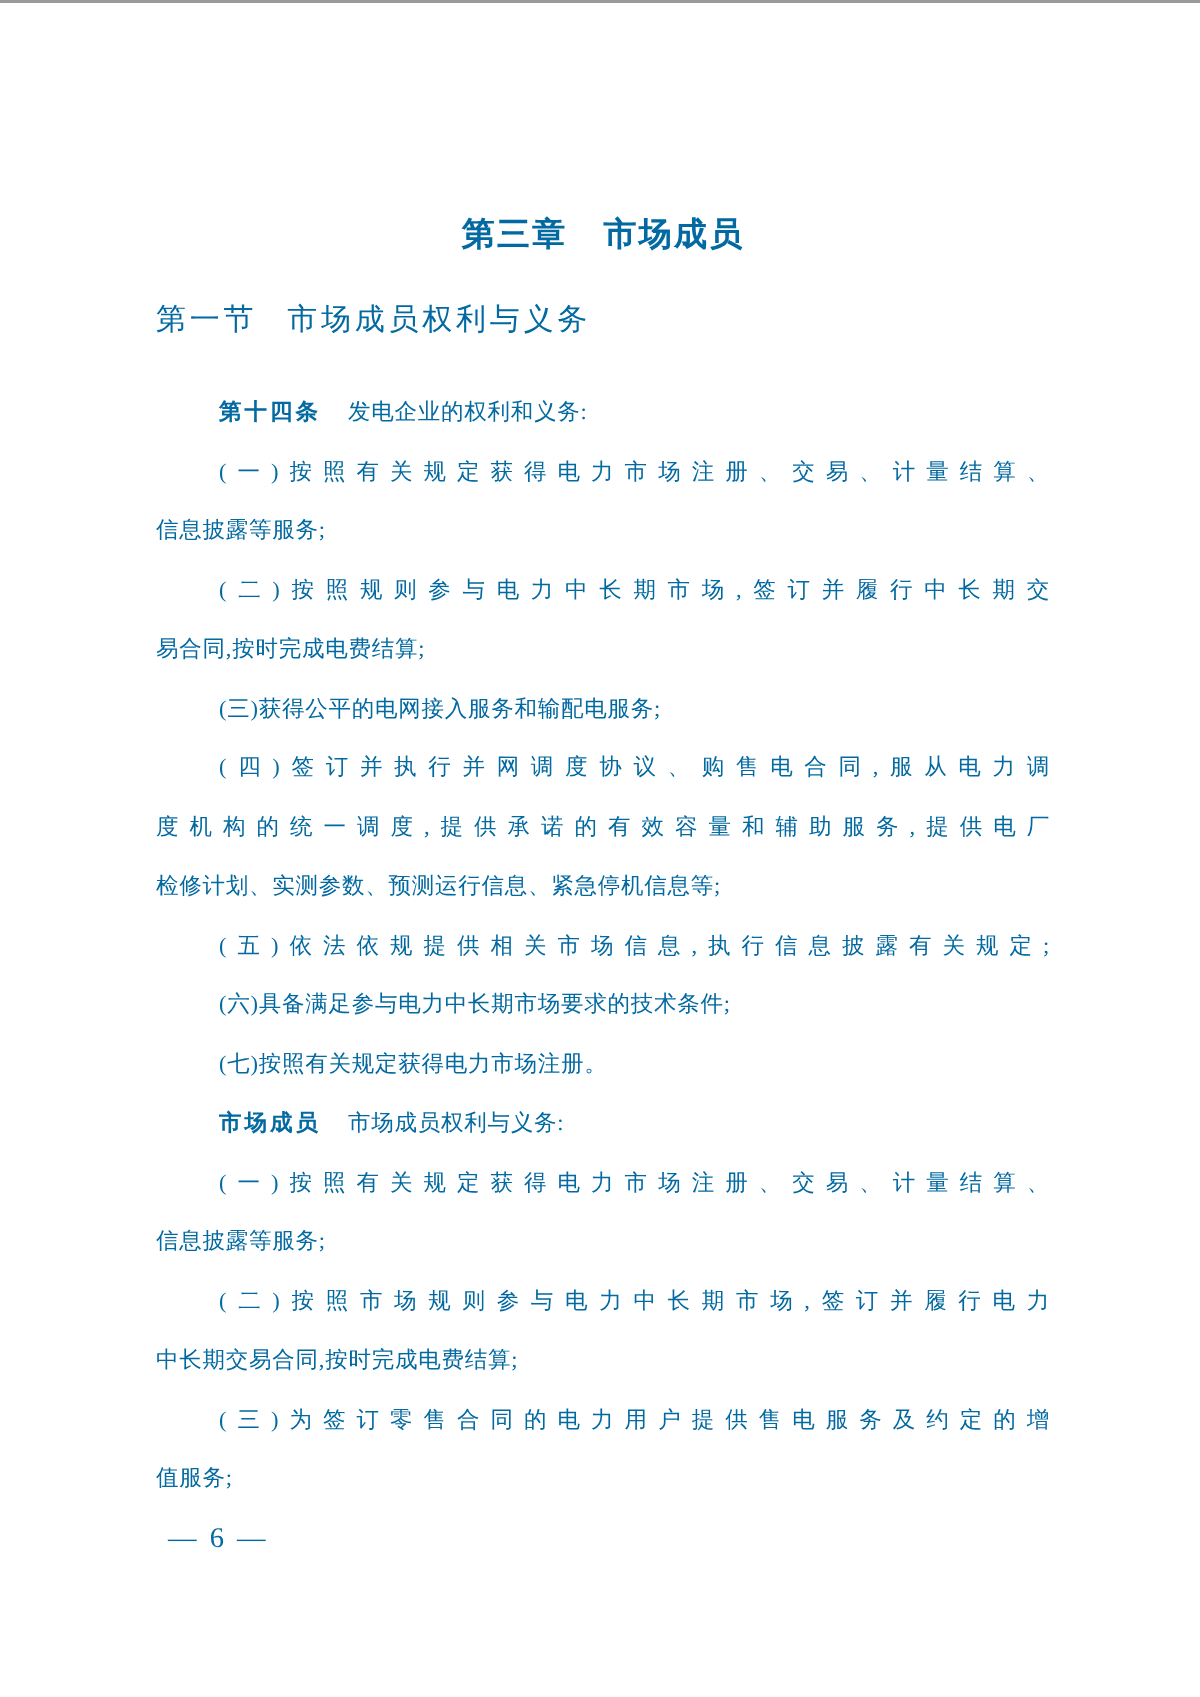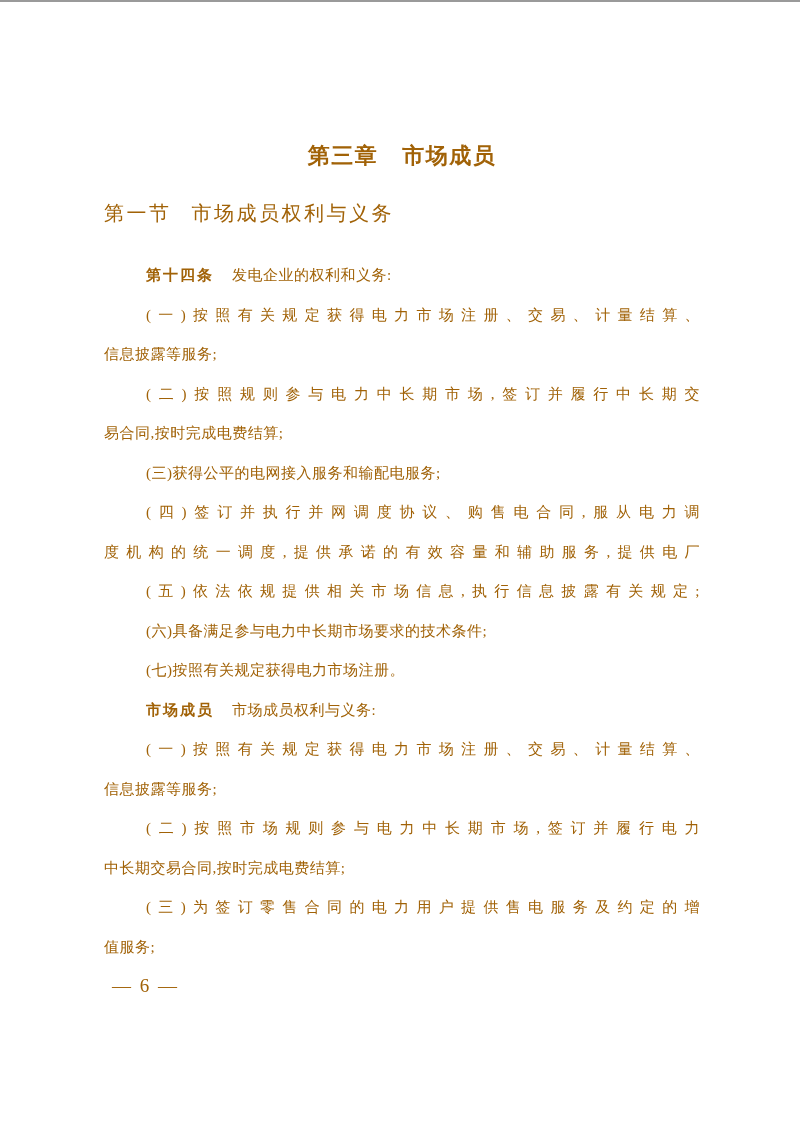--- a/index.html
+++ b/index.html
@@ -2,21 +2,21 @@
 <html><head>
 <meta charset="utf-8">
 <style>
   * { margin: 0; padding: 0; box-sizing: border-box; }
   html, body { background: #ffffff; }
   .page {
     position: relative;
     width: 800px;
     height: 1131px;
     background: #ffffff;
-    color: #a16207;
+    color: #0369a1;
     overflow: hidden;
     font-family: "Liberation Serif", serif;
   }
   .scan-edge {
     position: absolute;
     top: 0; left: 0;
     width: 100%; height: 2px;
     background: #9a9a9a;
   }
   .content {
@@ -105,20 +105,21 @@
       <div class="bodyline indent fill">(一)按照有关规定获得电力市场注册、交易、计量结算、</div>
       <div class="bodyline">信息披露等服务;</div>
 
       <div class="bodyline indent fill">(二)按照规则参与电力中长期市场,签订并履行中长期交</div>
       <div class="bodyline">易合同,按时完成电费结算;</div>
 
       <div class="bodyline indent">(三)获得公平的电网接入服务和输配电服务;</div>
 
       <div class="bodyline indent fill">(四)签订并执行并网调度协议、购售电合同,服从电力调</div>
       <div class="bodyline fill">度机构的统一调度,提供承诺的有效容量和辅助服务,提供电厂</div>
+      <div class="bodyline">检修计划、实测参数、预测运行信息、紧急停机信息等;</div>
 
       <div class="bodyline indent fill">(五)依法依规提供相关市场信息,执行信息披露有关规定;</div>
 
       <div class="bodyline indent">(六)具备满足参与电力中长期市场要求的技术条件;</div>
 
       <div class="bodyline indent">(七)按照有关规定获得电力市场注册。</div>
 
       <div class="bodyline indent article-heading">
         <span class="art-num">市场成员</span><span class="art-title">市场成员权利与义务:</span>
       </div>

